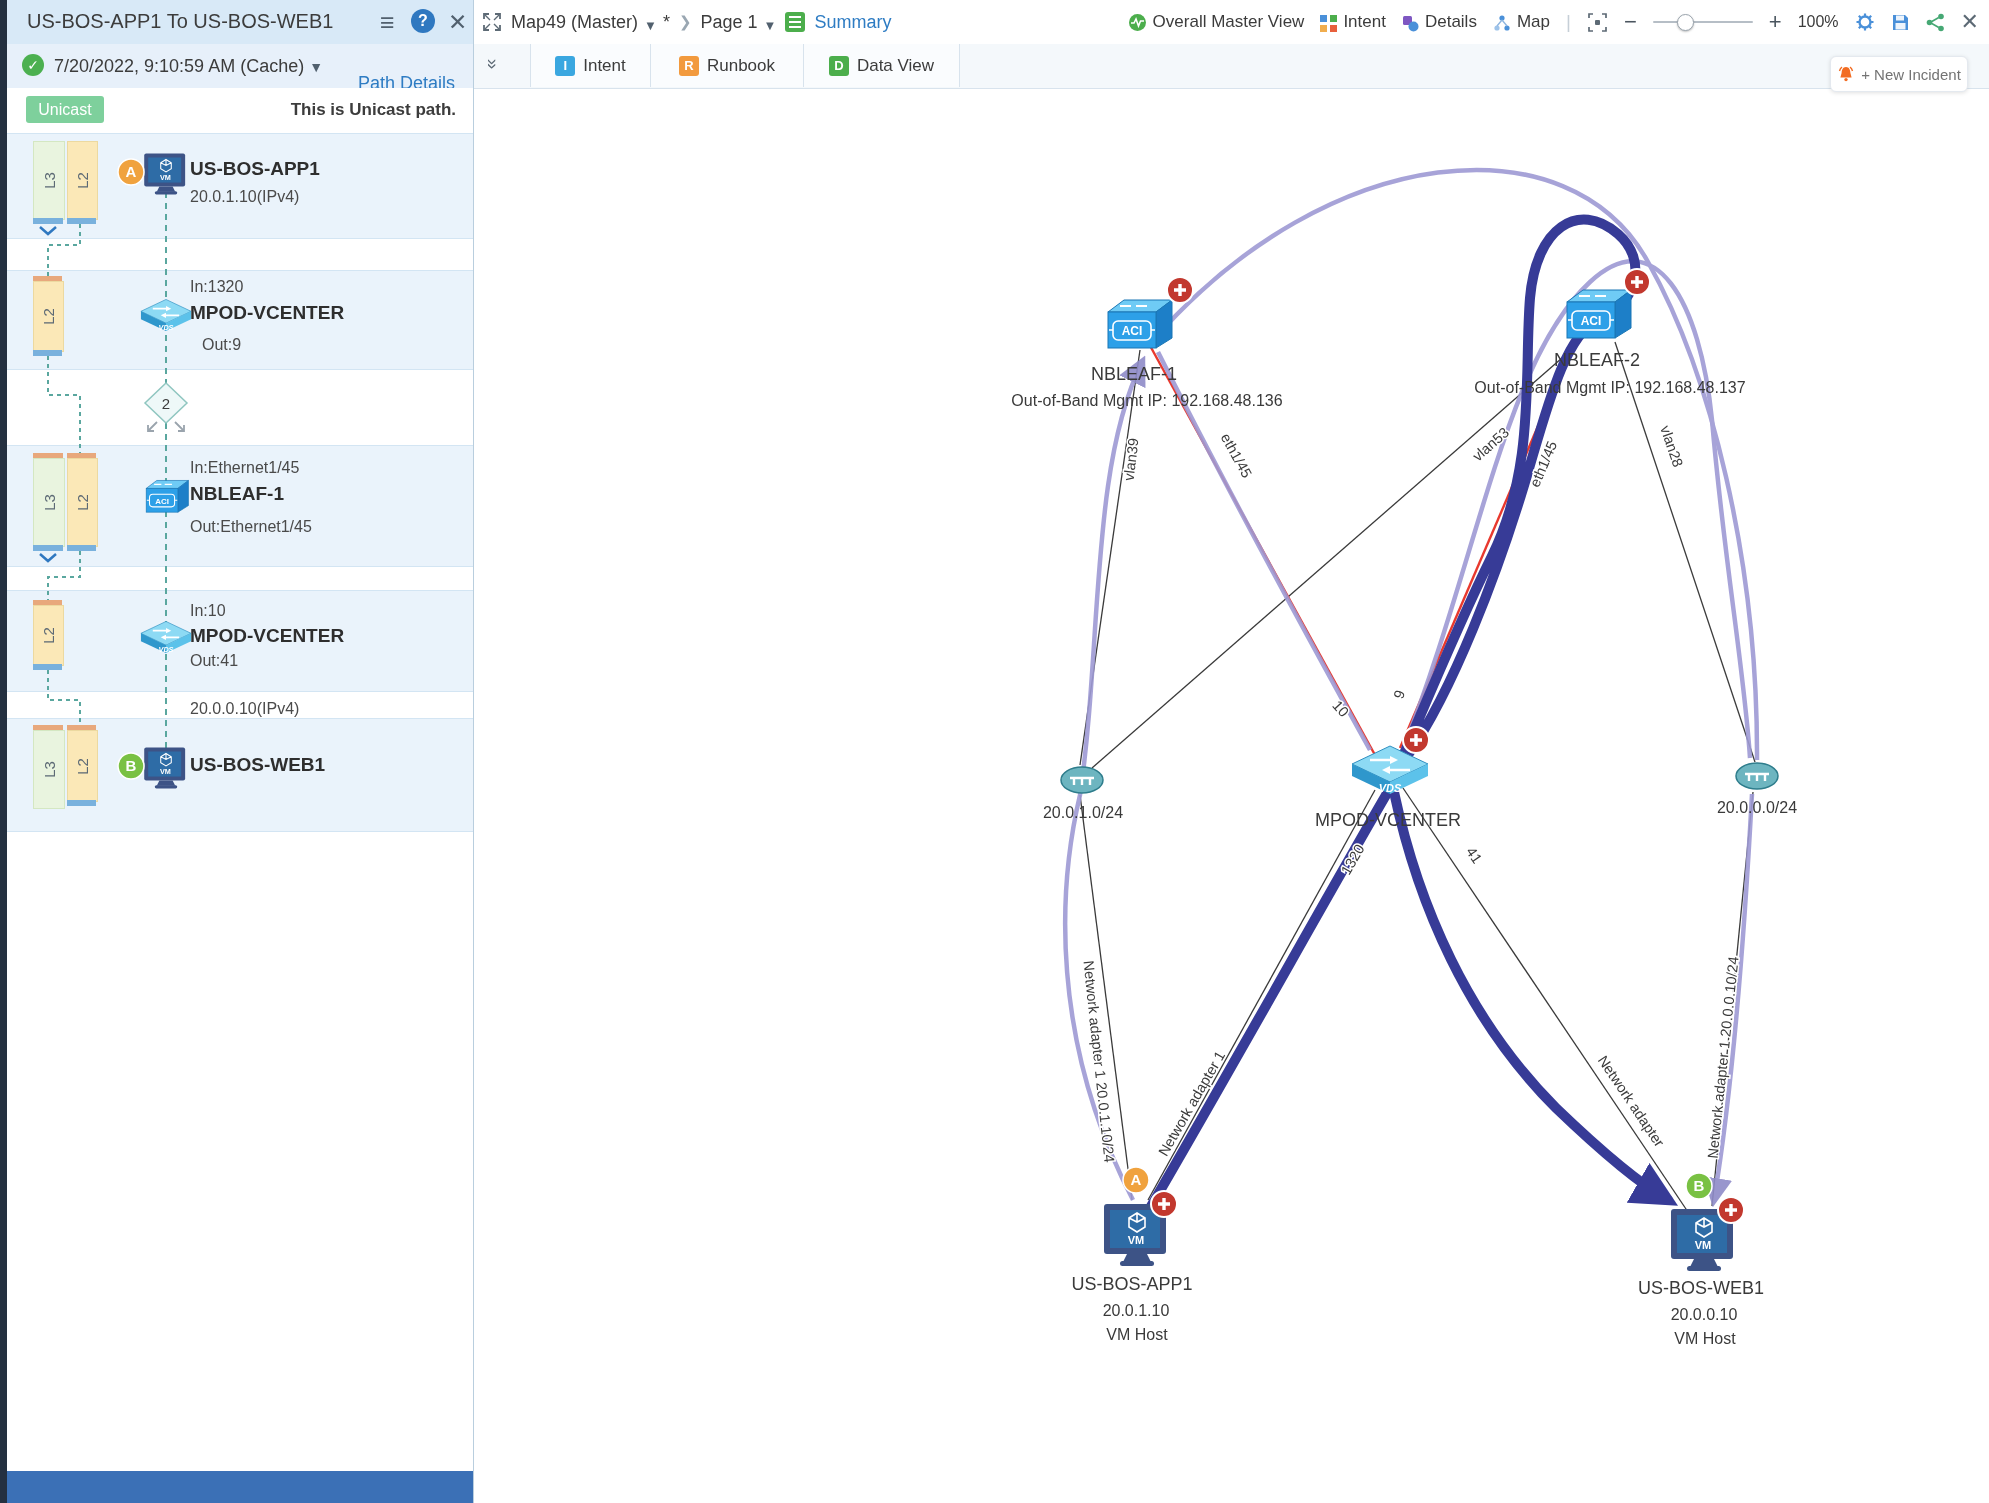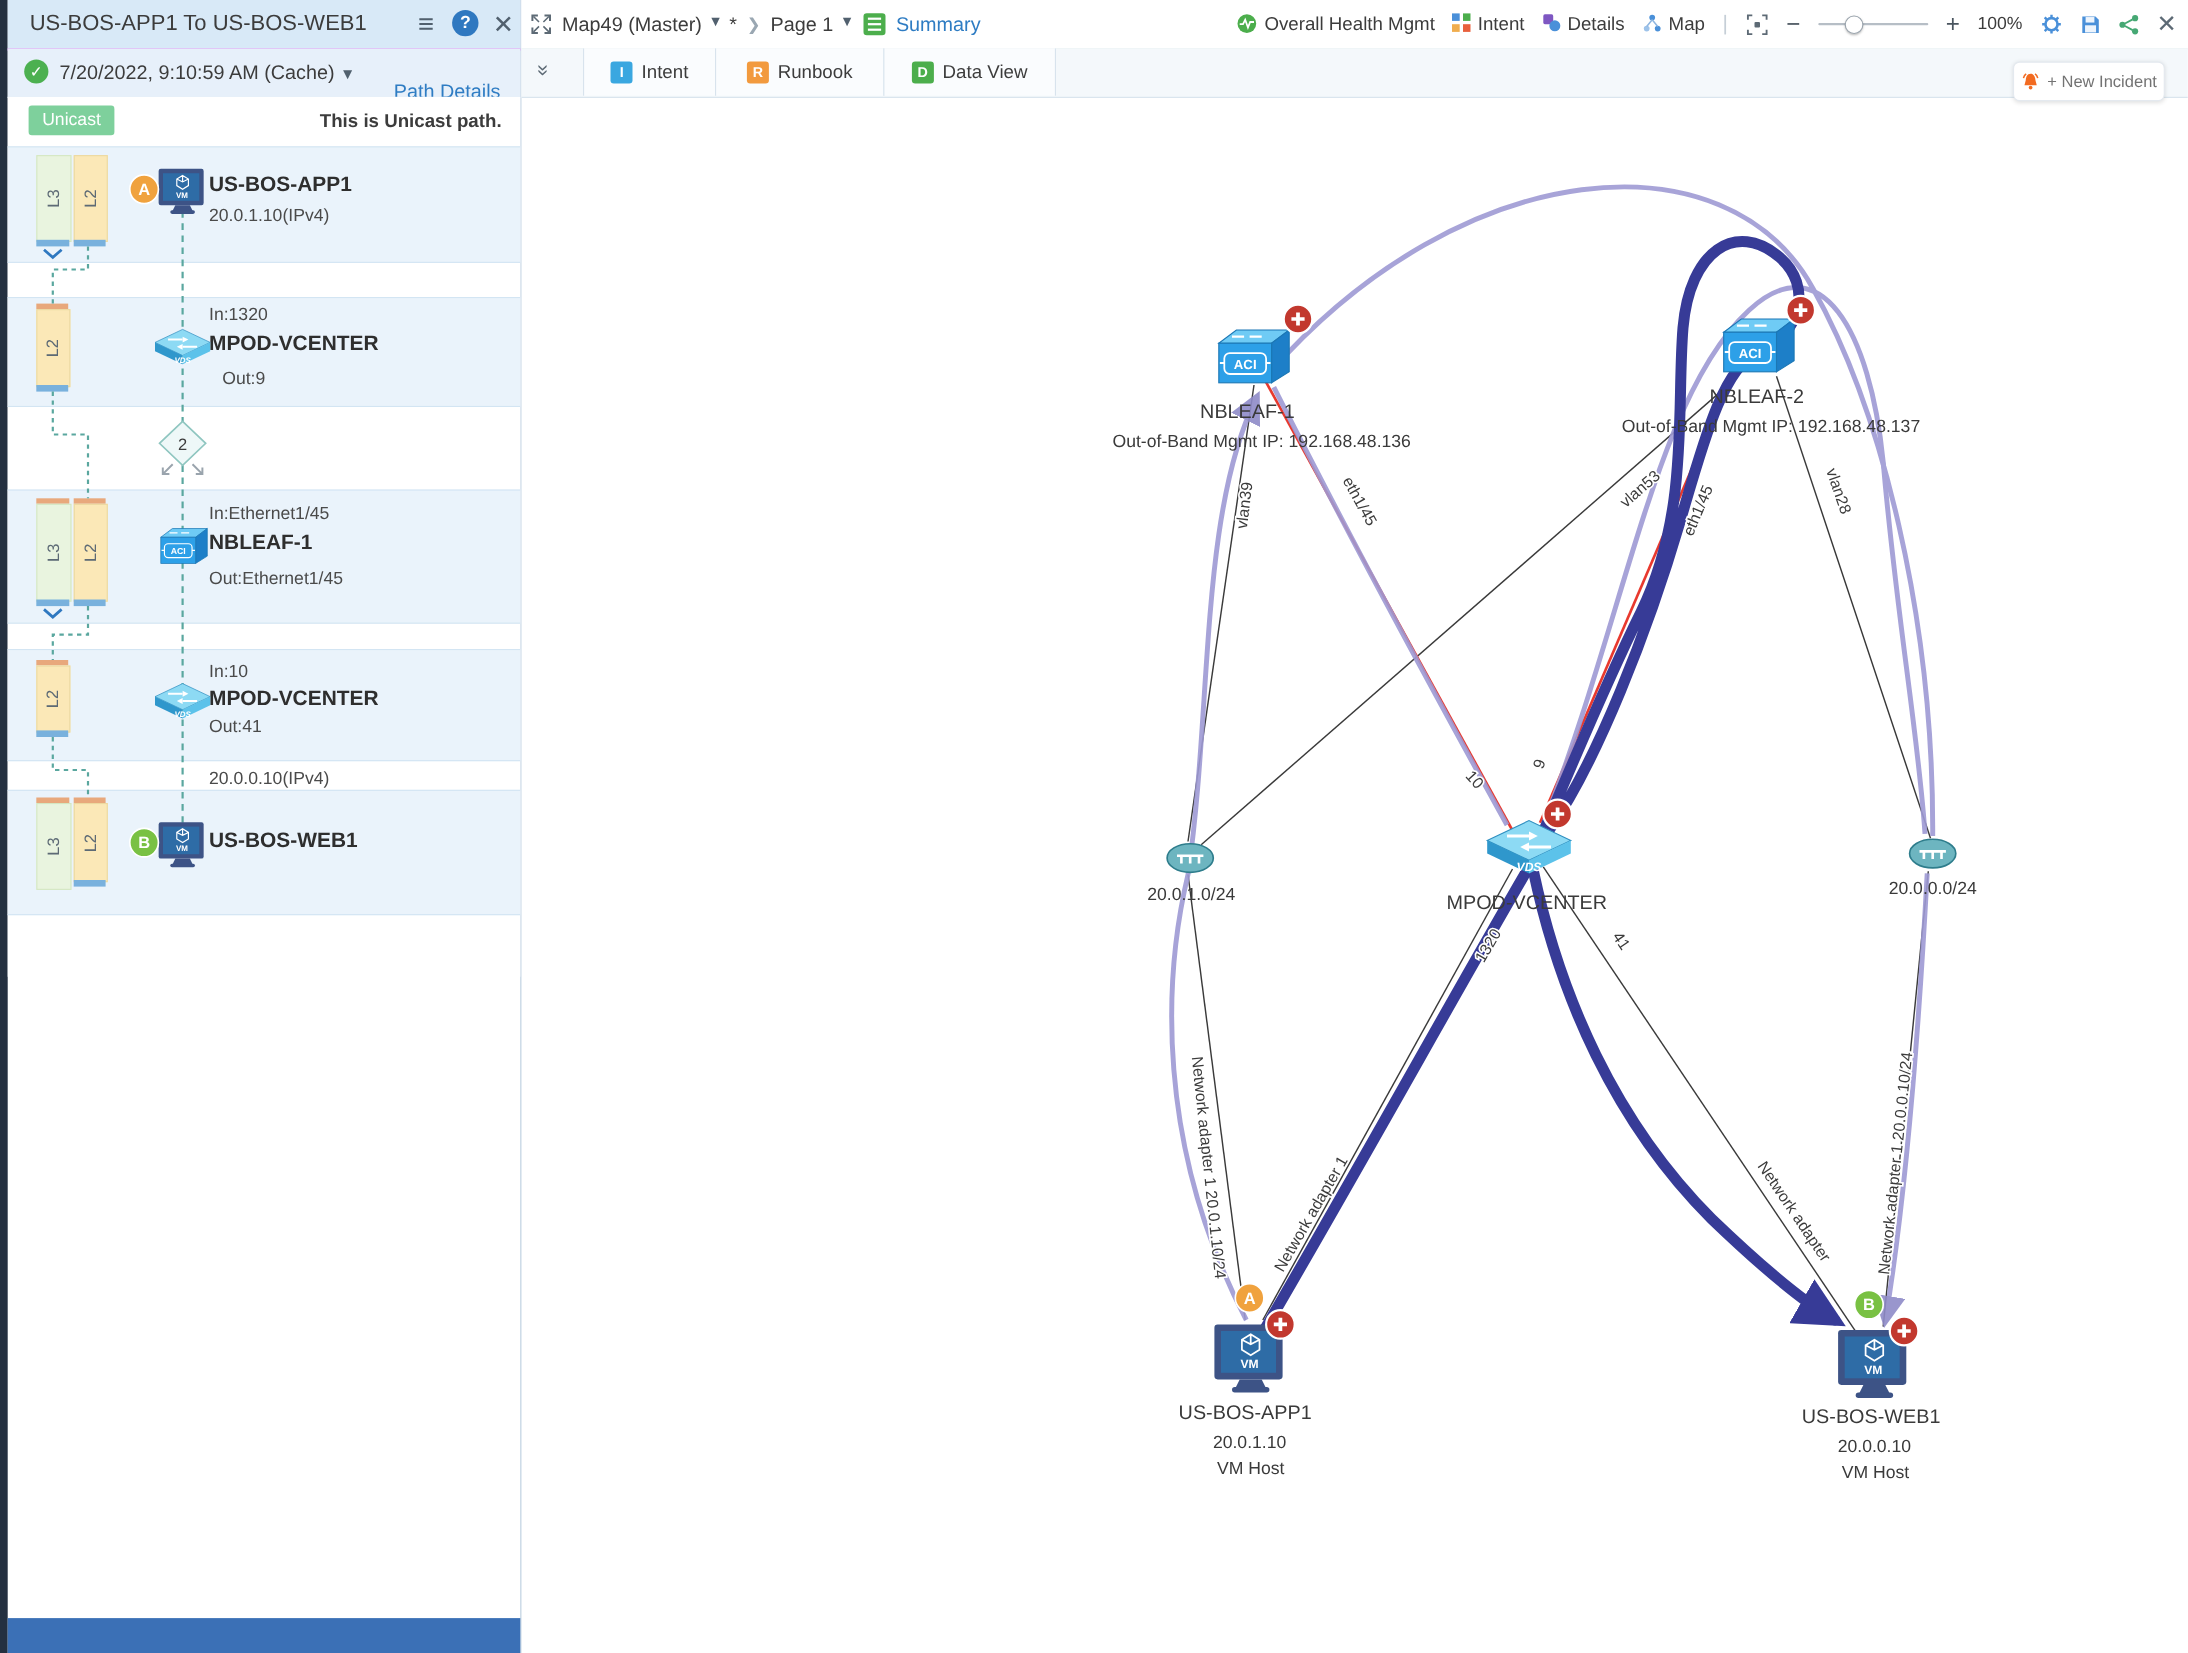--- a/index.html
+++ b/index.html
@@ -35,21 +35,21 @@
   .hop-name{position:absolute;left:183px;font-size:19px;font-weight:bold;color:#2e2e2e;white-space:nowrap;}
   .hop-sub{position:absolute;left:183px;font-size:16px;color:#4a4a4a;white-space:nowrap;}
   #sb-footer{position:absolute;left:7px;top:1471px;width:466px;height:32px;background:#3b70b6;}
 
   
   #map-toolbar{position:absolute;left:474px;top:0;width:1515px;height:44px;background:#fff;border-bottom:1px solid #dbe4ec;}
   .tb-left{position:absolute;left:8px;top:0;height:44px;display:flex;align-items:center;gap:9px;}
   .tb-right{position:absolute;right:10px;top:0;height:44px;display:flex;align-items:center;gap:16px;}
   .tb-txt{font-size:18px;color:#3c3c3c;white-space:nowrap;}
   .tb-link{font-size:18px;color:#2e7cc3;white-space:nowrap;cursor:pointer;}
-  .tb-item{display:flex;align-items:flex-start;gap:6px;font-size:17px;color:#3c3c3c;cursor:pointer;white-space:nowrap;}
+  .tb-item{display:flex;align-items:flex-end;gap:6px;font-size:17px;color:#3c3c3c;cursor:pointer;white-space:nowrap;}
   .car{color:#51606e;font-size:13px;}
   .crumb-sep{color:#9aa7b2;font-size:15px;}
   #summary-ico{width:20px;height:20px;border-radius:3px;background:#4cae4c;position:relative;}
   #summary-ico i{position:absolute;left:4px;right:4px;height:2px;background:#fff;}
   .sq-ico{width:20px;height:20px;border-radius:3px;color:#fff;font-size:13px;font-weight:bold;text-align:center;line-height:20px;}
   #zoom-slider{width:100px;height:2px;background:#b6bec6;position:relative;border-radius:2px;cursor:pointer;}
   #zoom-thumb{position:absolute;left:24px;top:-7px;width:15px;height:15px;border-radius:50%;background:#fff;border:1px solid #9aa4ad;box-shadow:0 1px 2px rgba(0,0,0,.25);}
   .pm{font-size:22px;color:#4a555f;cursor:pointer;line-height:20px;}
   #tab-row{position:absolute;left:474px;top:44px;width:1515px;height:44px;background:#f4f8fb;border-bottom:1px solid #d8e3ed;}
   .view-tab{position:absolute;top:0;height:43px;background:#fafcfe;border-left:1px solid #d8e3ed;border-right:1px solid #d8e3ed;
@@ -252,21 +252,21 @@
         </span>
       <span class="tb-link">Summary</span>
     </div>
 
     <div class="tb-right">
       <span class="tb-item">
         <svg width="19" height="19" viewBox="0 0 19 19">
           <circle cx="9.5" cy="9.5" r="8.5" fill="#4cae4c"></circle>
           <path d="M3,10 h3 l2,-4 l2.5,7 l2,-5 h3.5" stroke="#fff" stroke-width="1.6" fill="none"></path>
         </svg>
-        <span>Overall Health Mgmt</span>
+        <span>Overall Master View</span>
       </span>
       <span class="tb-item">
         <svg width="17" height="17" viewBox="0 0 17 17">
           <rect x="0" y="0" width="7" height="7" fill="#4a90d9"></rect>
             <rect x="10" y="0" width="7" height="7" fill="#4cae4c"></rect>
           <rect x="0" y="10" width="7" height="7" fill="#f0ad4e"></rect>
             <rect x="10" y="10" width="7" height="7" fill="#e8603c"></rect>
         </svg>
         <span>Intent</span>
       </span>

